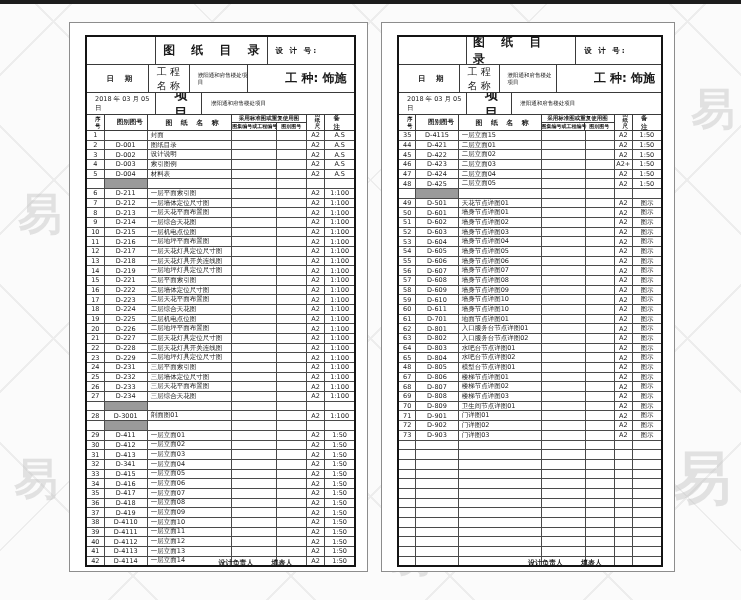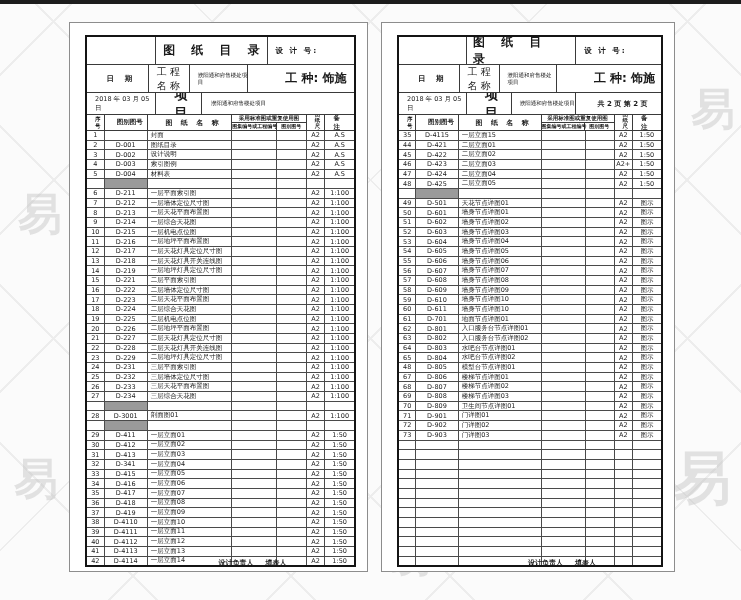--- a/index.html
+++ b/index.html
@@ -79,21 +79,21 @@
   .dc.c1 { width:16.2%; }
   .dc.c2 { width:31.6%; justify-content:flex-start; padding-left:3px; }
   .dc.c3 { width:16.9%; }
   .dc.c4 { width:11%; }
   .dc.c5 { width:7%; }
   .dc.c6 { width:10.7%; }
   .dc.sep { background:#9a9a9a; }
 
   .pagefoot {
     position:absolute; left:50%; bottom:1px; height:14px;
-    display:flex; gap:12px; align-items:center;
+    display:flex; gap:18px; align-items:center;
     font-size:7px; font-weight:bold; white-space:nowrap;
   }
 </style>
 </head>
 <body>
 
 <div class="topbar"></div>
 
 <span class="wm w1">易</span>
 <span class="wm w2">易</span>
@@ -571,21 +571,20 @@
       <div class="hc c-datelabel">日 期</div>
       <div class="hc c-projlabel">工 程 名 称</div>
       <div class="hc c-projval">濮阳通和府售楼处项目</div>
       <div class="hc c-trade">工 种: 饰施</div>
     </div>
 
     <div class="hrow row-item">
       <div class="hc c-dateval">2018 年 03 月 05 日</div>
       <div class="hc c-itemlabel">项 目</div>
       <div class="hc c-itemval">濮阳通和府售楼处项目</div>
-      <div class="hc c-pages">共 2 页 第 2 页</div>
     </div>
 
     <div class="hrow row-cols">
       <div class="hc c-no">序号</div>
       <div class="hc c-dwg">图别图号</div>
       <div class="hc c-name">图 纸 名 称</div>
       <div class="hc c-std">
         <div class="std-top">采用标准图或重复使用图</div>
         <div class="std-bot">
           <div class="std-b1">图集编号或工程编号</div>

